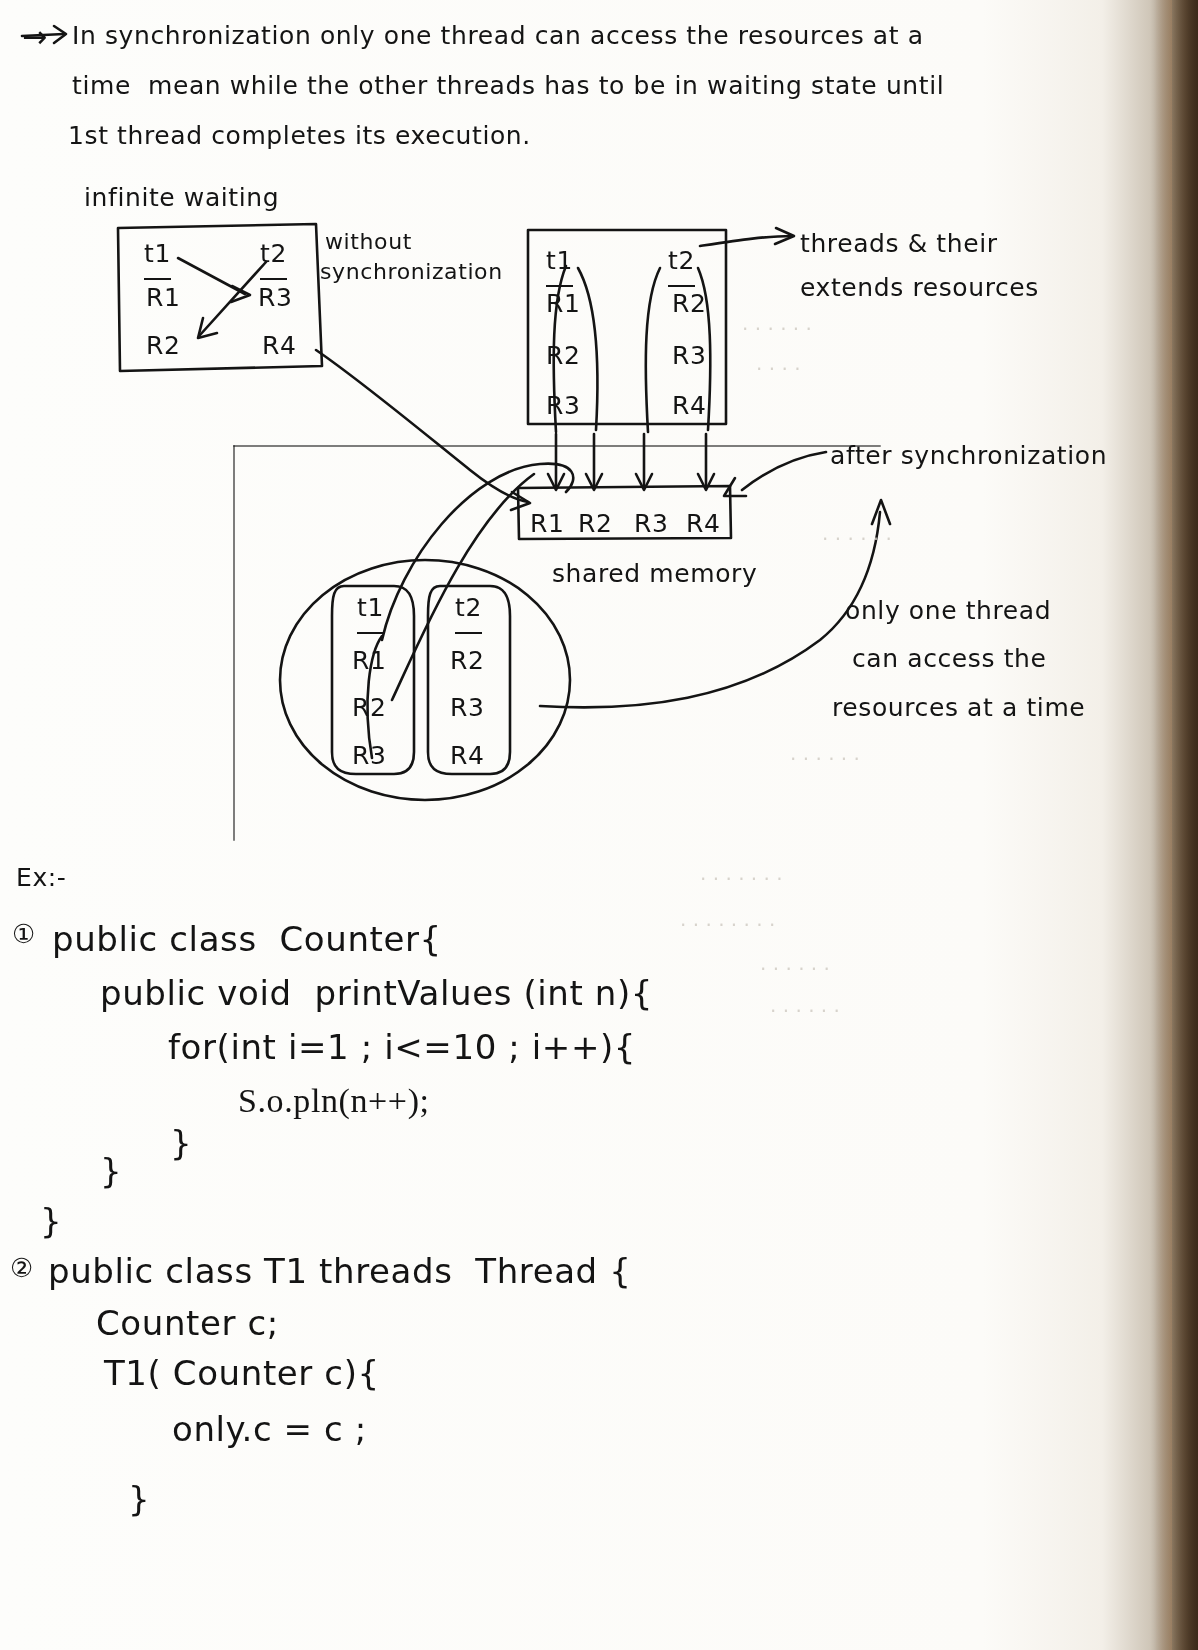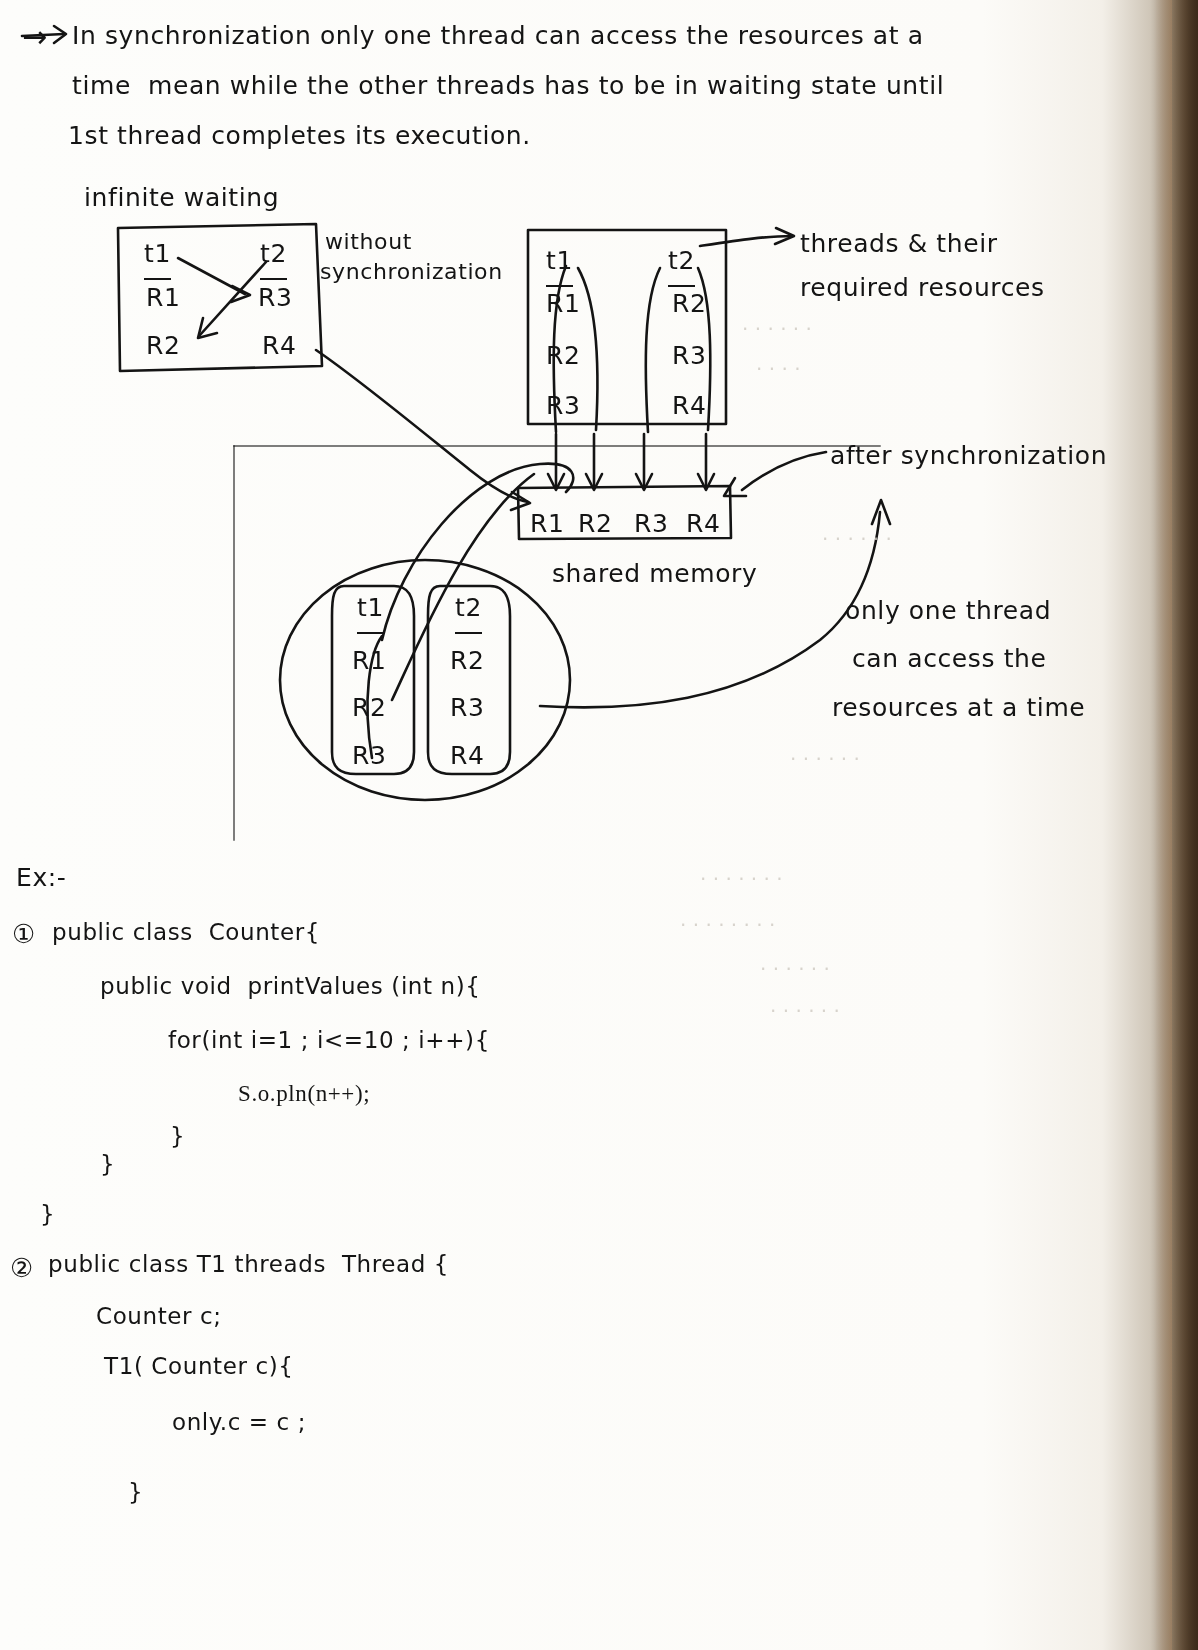--- a/index.html
+++ b/index.html
@@ -44,42 +44,42 @@
     line-height: 1.25;
   }
   svg.overlay {
     position: absolute;
     left: 0; top: 0;
     width: 1198px; height: 1650px;
     pointer-events: none;
   }
   .t-body { font-size: 25px; }
   .t-small { font-size: 22px; }
-  .t-code { font-size: 23px; }
+  .t-code { font-size: 34px; }
   .underline { border-bottom: 2px solid #141414; padding-bottom: 9px; }
 </style>
 </head>
 <body>
 
 <div class="page">
   <div class="spine-warm"></div>
   <div class="spine-dark"></div>
 
   <div class="hs t-body" style="left:22px; top:18px; font-size:30px;">→</div>
   <div class="hs t-body" style="left:72px; top:70px;">time  mean while the other threads has to be in waiting state until</div>
   <div class="hs t-body" style="left:72px; top:20px;">In synchronization only one thread can access the resources at a</div>
   <div class="hs t-body" style="left:68px; top:120px;">1st thread completes its execution.</div>
 
   <div class="hs t-body" style="left:84px; top:182px;">infinite waiting</div>
 
   <div class="hs t-small" style="left:325px; top:228px;">without</div>
   <div class="hs t-small" style="left:320px; top:258px;text-align:right;">synchronization</div>
 
   <div class="hs t-body" style="left:800px; top:228px;">threads &amp; their</div>
-  <div class="hs t-body" style="left:800px; top:272px;">required resources</div>
+  <div class="hs t-body" style="left:800px; top:272px;">extends resources</div>
 
   <div class="hs t-body" style="left:830px; top:440px;">after synchronization</div>
 
   <div class="hs t-body" style="left:552px; top:558px;">shared memory</div>
 
   <div class="hs t-body" style="left:845px; top:595px;">only one thread</div>
   <div class="hs t-body" style="left:852px; top:643px;">can access the</div>
   <div class="hs t-body" style="left:832px; top:692px;">resources at a time</div>
 
   <div class="hs t-body underline" style="left:144px; top:238px;">t1</div>

